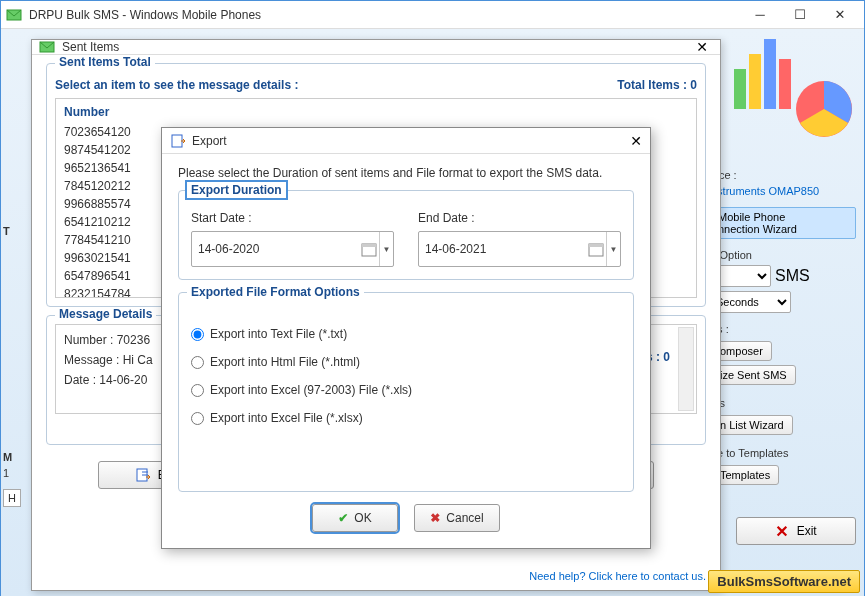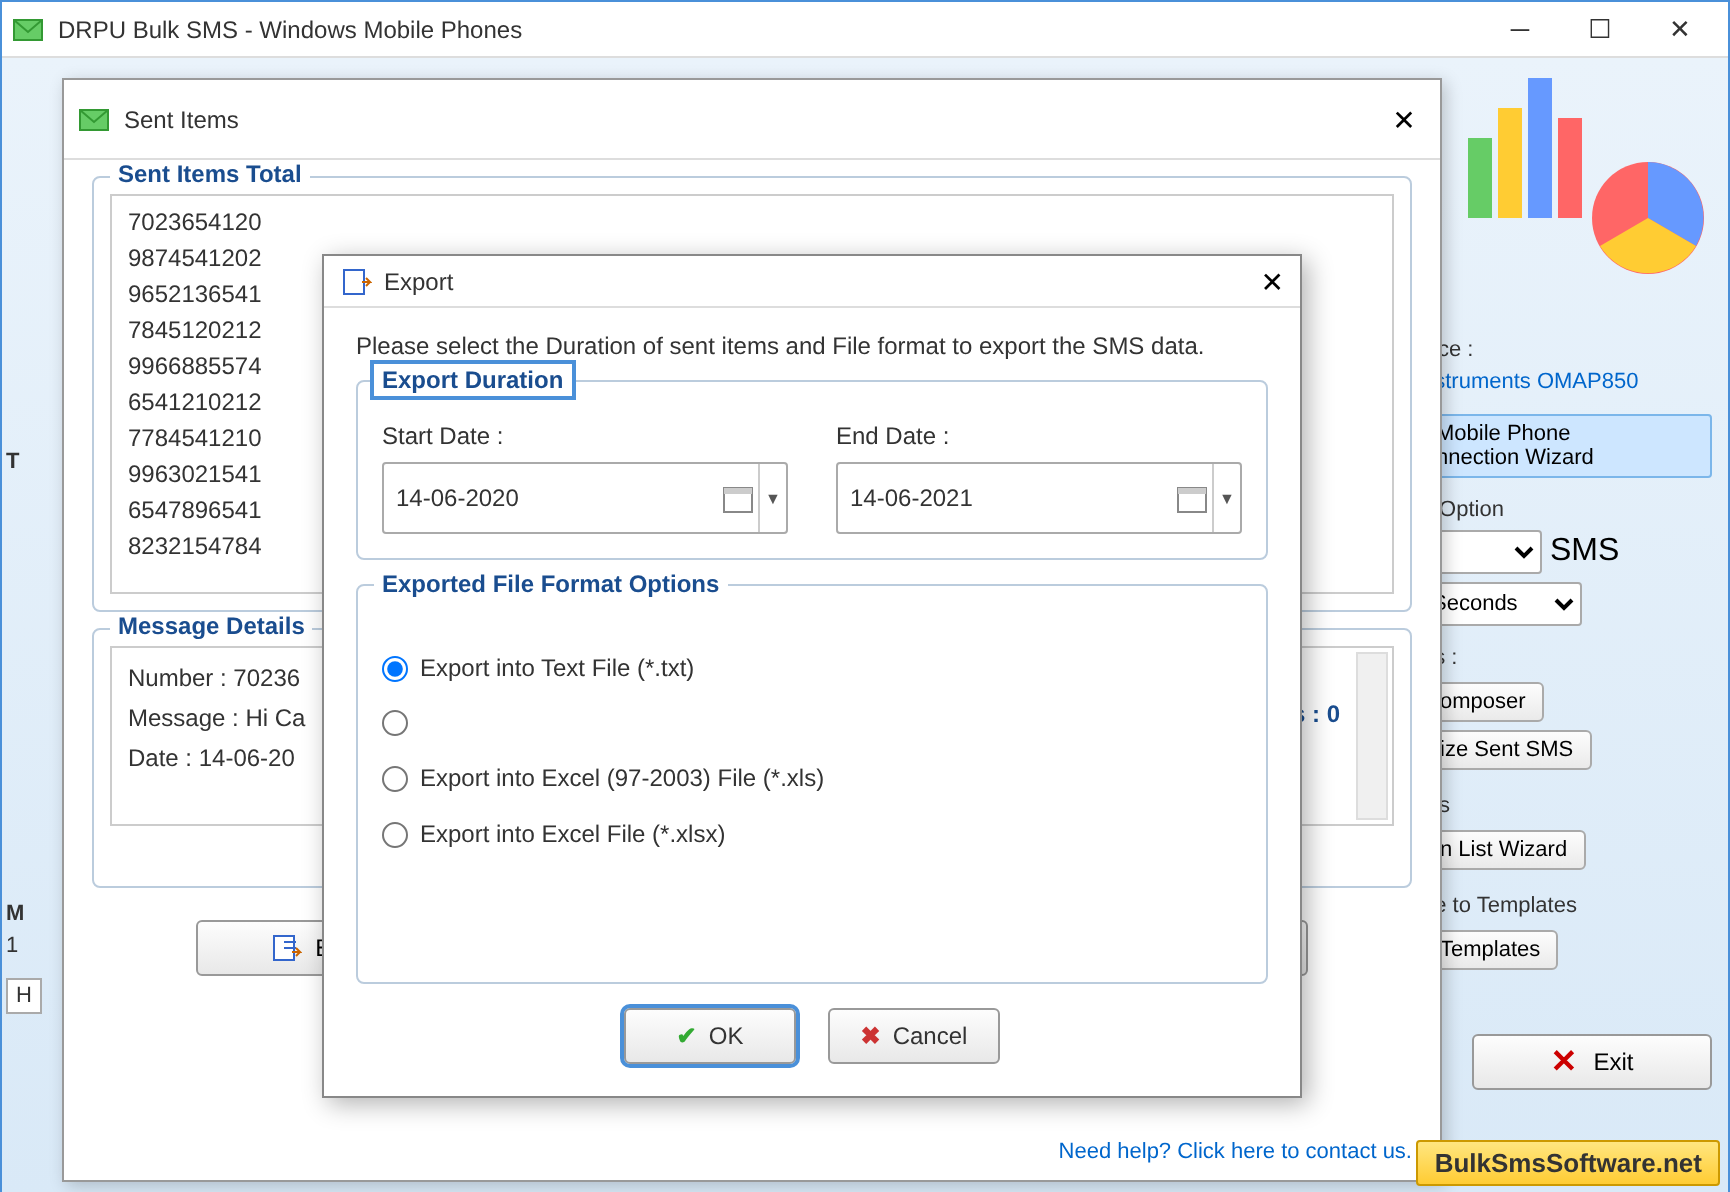--- a/index.html
+++ b/index.html
@@ -22,21 +22,21 @@
 .right-panel .rp-label { font-size: 11px; color: #333; margin-bottom: 4px; }
 .right-panel .rp-link { font-size: 11px; color: #0066cc; cursor: pointer; }
 .right-panel .rp-btn { display: inline-block; background: linear-gradient(#fdfdfd, #eaeaea); border: 1px solid #aaa; border-radius: 3px; padding: 3px 8px; font-size: 11px; margin: 2px 0; cursor: pointer; }
 .right-panel .selected { background: #cde6ff; border: 1px solid #7bb6ea; padding: 3px 6px; border-radius: 2px; font-size: 11px; margin-bottom: 4px; }
 .right-panel select { font-size: 11px; height: 22px; border: 1px solid #aaa; border-radius: 2px; background: #fff; }
 .right-panel .rp-row { display: flex; align-items: center; gap: 4px; margin-bottom: 4px; }
 .section { margin-bottom: 10px; }
 
 
 .sent-window { position: absolute; left: 30px; top: 10px; width: 690px; height: 552px; background: #fff; border: 1px solid #999; box-shadow: 2px 2px 8px rgba(0,0,0,0.2); }
-.sent-titlebar { height: 40px; display: flex; align-items: center; padding: 0 6px; border-bottom: 1px solid #ddd; }
+.sent-titlebar { height: 15px; display: flex; align-items: center; padding: 0 6px; border-bottom: 1px solid #ddd; }
 .sent-titlebar .icon { width: 18px; height: 18px; margin-right: 6px; }
 .sent-titlebar .title { font-size: 12px; color: #333; flex: 1; }
 .sent-titlebar .close { width: 24px; height: 22px; display: flex; align-items: center; justify-content: center; font-size: 14px; cursor: pointer; }
 
 .sent-body { padding: 8px 14px; }
 .groupbox { border: 1px solid #bcd; border-radius: 4px; padding: 8px; margin-bottom: 8px; position: relative; }
 .groupbox-title { position: absolute; top: -9px; left: 8px; background: #fff; padding: 0 4px; font-size: 12px; font-weight: bold; color: #1a4d8f; }
 
 .list-header-row { display: flex; justify-content: space-between; font-size: 12px; font-weight: bold; color: #1a4d8f; margin: 6px 0; }
 .number-list { border: 1px solid #ccc; background: #fff; height: 200px; padding: 4px 8px; font-size: 12px; color: #333; overflow: hidden; }
@@ -156,21 +156,26 @@
         <svg class="icon" viewBox="0 0 18 18">
             <rect x="2" y="4" width="14" height="10" fill="#6c6" stroke="#393"></rect>
             <path d="M2 4 L9 10 L16 4" stroke="#393" fill="none"></path>
           </svg>
         <span class="title">Sent Items</span>
         <span class="close">✕</span>
       </div>
       <div class="sent-body">
         <div class="groupbox">
           <div class="groupbox-title">Sent Items Total</div>
+          <div class="list-header-row">
+            <span>Select an item to see the message details :</span>
+            <span>Total Items : 0</span>
+          </div>
           <div class="number-list">
+            <div class="list-col-header">Number</div>
             <div>7023654120</div>
             <div>9874541202</div>
             <div>9652136541</div>
             <div>7845120212</div>
             <div>9966885574</div>
             <div>6541210212</div>
             <div>7784541210</div>
             <div>9963021541</div>
             <div>6547896541</div>
             <div>8232154784</div>
@@ -269,20 +274,21 @@
         </div>
 
         <div class="fieldset" style="height:200px">
           <div class="fieldset-legend plain">Exported File Format Options</div>
           <label class="radio-row">
               <input type="radio" name="fmt" checked="" style="">
               <span>Export into Text File (*.txt)</span>
             </label>
           <label class="radio-row">
               <input type="radio" name="fmt" style="">
+              <span>Export into Html File (*.html)</span>
             </label>
           <label class="radio-row">
               <input type="radio" name="fmt" style="">
               <span>Export into Excel (97-2003) File (*.xls)</span>
             </label>
           <label class="radio-row">
               <input type="radio" name="fmt" style="">
               <span>Export into Excel File (*.xlsx)</span>
             </label>
         </div>

